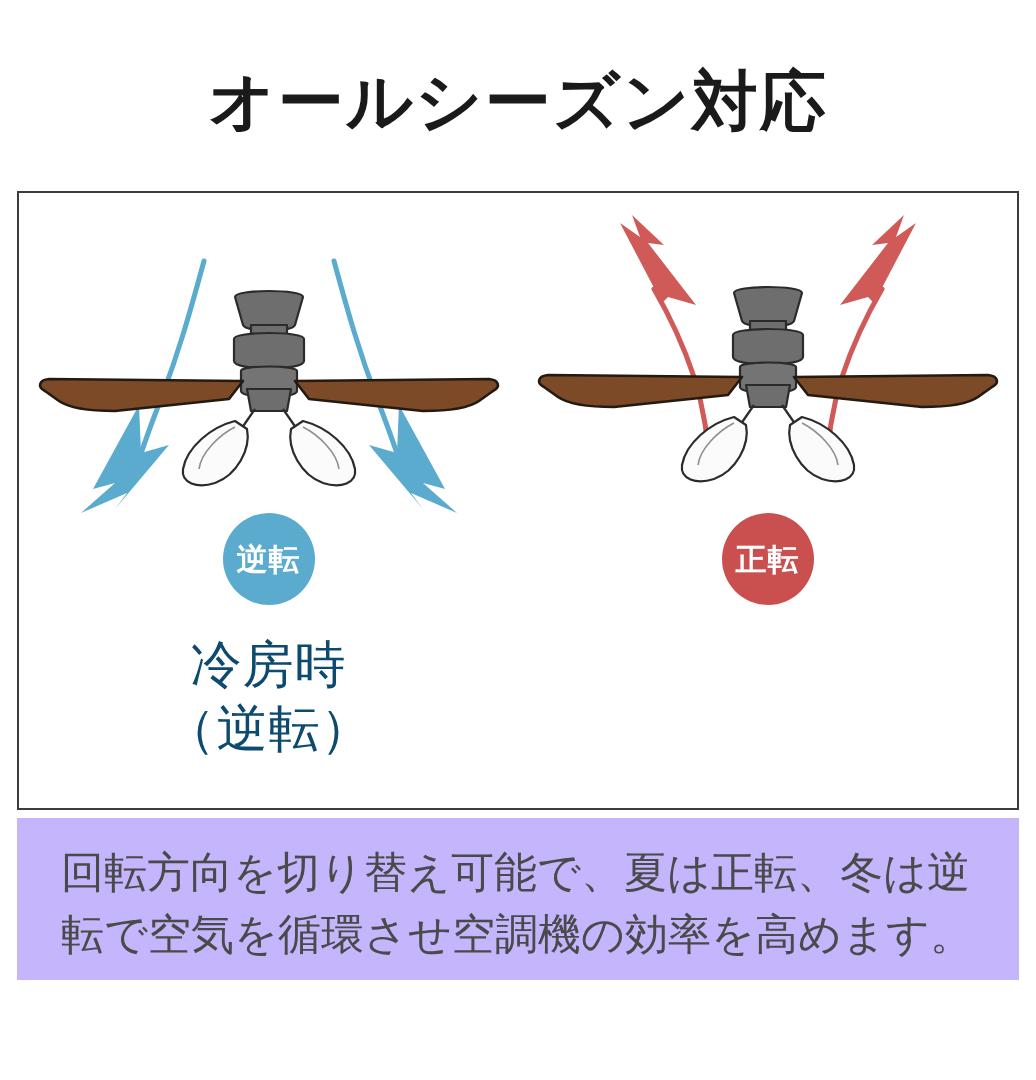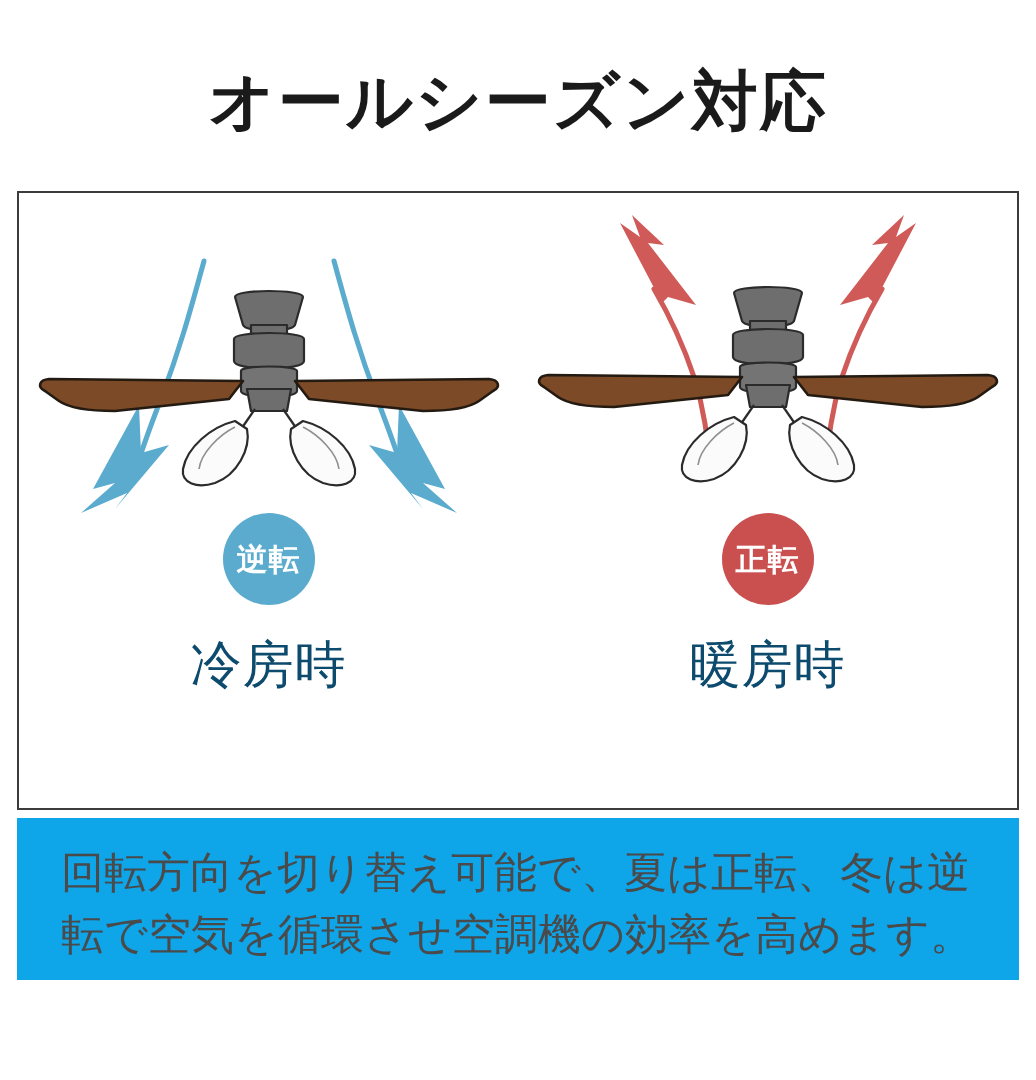--- a/index.html
+++ b/index.html
@@ -112,21 +112,21 @@
     letter-spacing: 1px;
   }
 
   
   .description {
     position: absolute;
     left: 17px;
     top: 818px;
     width: 1002px;
     height: 162px;
-    background: #0ea5e9;
+    background: #c4b5fd;
     box-sizing: border-box;
     padding: 24px 44px 9px 44px;
   }
   .description p {
     margin: 0;
     font-family: "Liberation Serif", "DejaVu Serif", serif;
     font-size: 43px;
     line-height: 62px;
     color: #4a4a4a;
     letter-spacing: 0px;
@@ -190,20 +190,21 @@
             </g>
           </svg>
         </div>
 
         <div class="badge badge-cool">
           <span>逆転</span>
         </div>
 
         <div class="panel-label">
           <div>冷房時</div>
+          <div>（逆転）</div>
         </div>
       </div>
 
       <div class="panel panel-heat">
 
         <div class="fan-art">
           <svg viewBox="0 0 480 310" xmlns="http://www.w3.org/2000/svg">
 
             <g fill="none" stroke="#cf5a57" stroke-width="5" stroke-linecap="round">
               <path d="M182 274 C 180 236, 176 208, 166 176 C 154 140, 140 112, 126 88"></path>
@@ -243,21 +244,20 @@
               <path d="M274 222 C 290 230, 308 248, 310 264" fill="none" stroke="#8f8f8f" stroke-width="1.6"></path>
             </g>
           </svg>
         </div>
 
         <div class="badge badge-heat">
           <span>正転</span>
         </div>
 
         <div class="panel-label">
-          <div>暖房時</div>
         </div>
       </div>
 
     </div>
   </div>
 
   <div class="description">
     <p>回転方向を切り替え可能で、夏は正転、冬は逆</p>
     <p>転で空気を循環させ空調機の効率を高めます。</p>
   </div>

